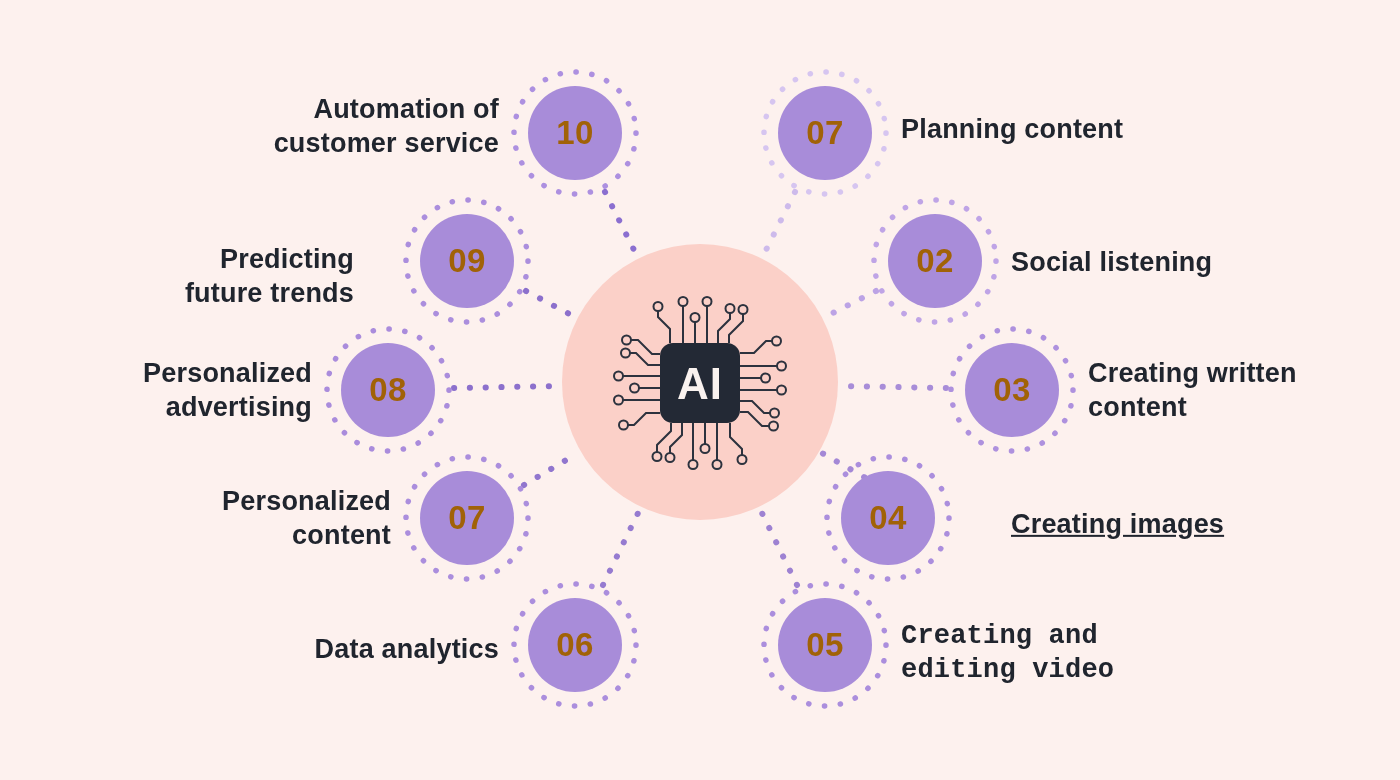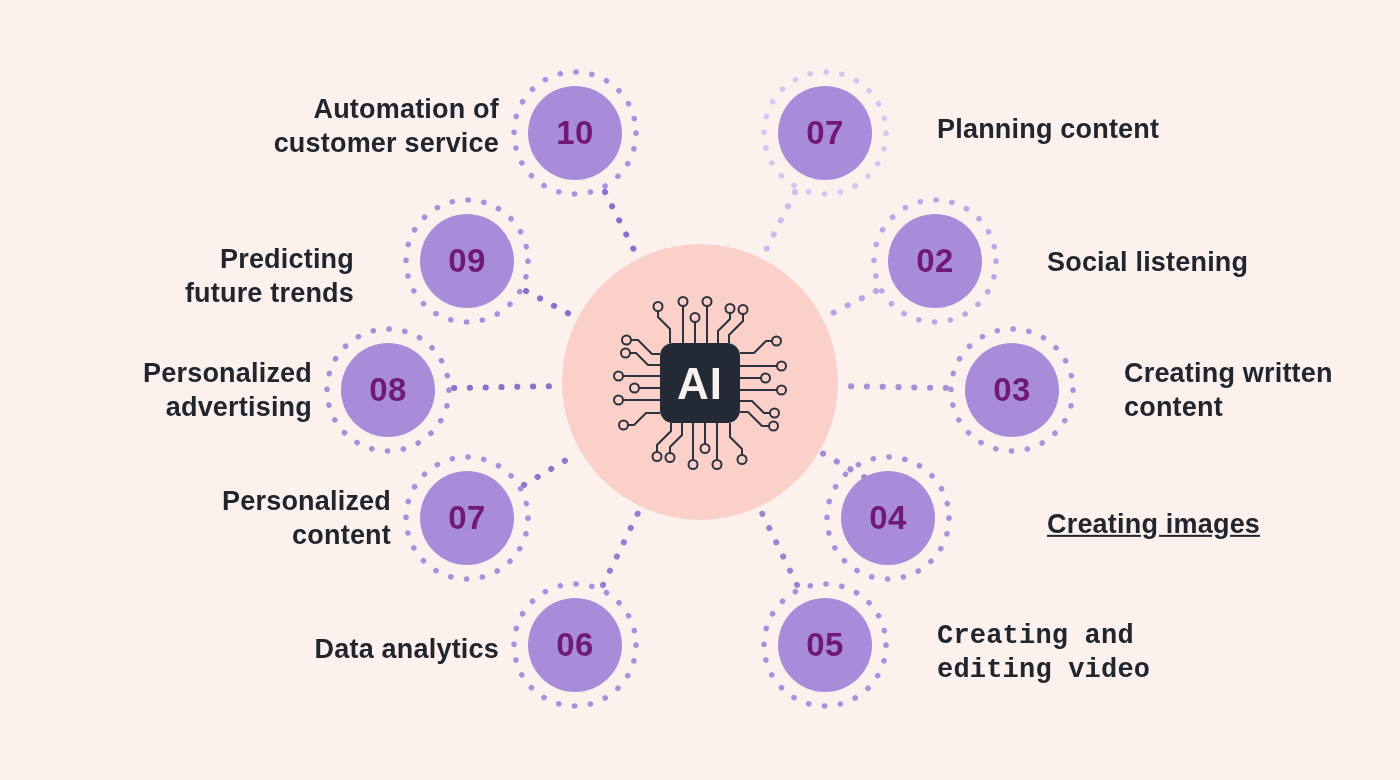--- a/index.html
+++ b/index.html
@@ -12,28 +12,28 @@
   svg.connectors{position:absolute;left:0;top:0;}
   .center-circle{
     position:absolute;left:562px;top:244px;width:276px;height:276px;
     border-radius:50%;background:#fbd0c8;
   }
   .chip-svg{position:absolute;left:600px;top:283px;}
   .node{position:absolute;width:130px;height:130px;}
   .node svg{position:absolute;left:0;top:0;}
   .node .num{
     position:absolute;inset:0;display:flex;align-items:center;justify-content:center;
-    font-size:33px;font-weight:600;color:#701a75;letter-spacing:.5px;
+    font-size:33px;font-weight:600;color:#a16207;letter-spacing:.5px;
   }
   .label{
     position:absolute;transform:translateY(-50%);
     font-size:27px;font-weight:600;color:#20252e;line-height:1.27;
     white-space:pre-line;letter-spacing:.2px;
   }
-  .label.right{text-align:left;margin-left:36px;}
+  .label.right{text-align:left;}
   .label.left{text-align:right;}
 </style>
 </head>
 <body>
 
 <div class="stage">
 
   <svg class="connectors" width="1400" height="780">
     <g fill="none" stroke-width="6" stroke-linecap="round" stroke-dasharray="0.2 15.6">
       <line x1="795" y1="192" x2="763" y2="256" stroke="#cdbaeb"></line>

